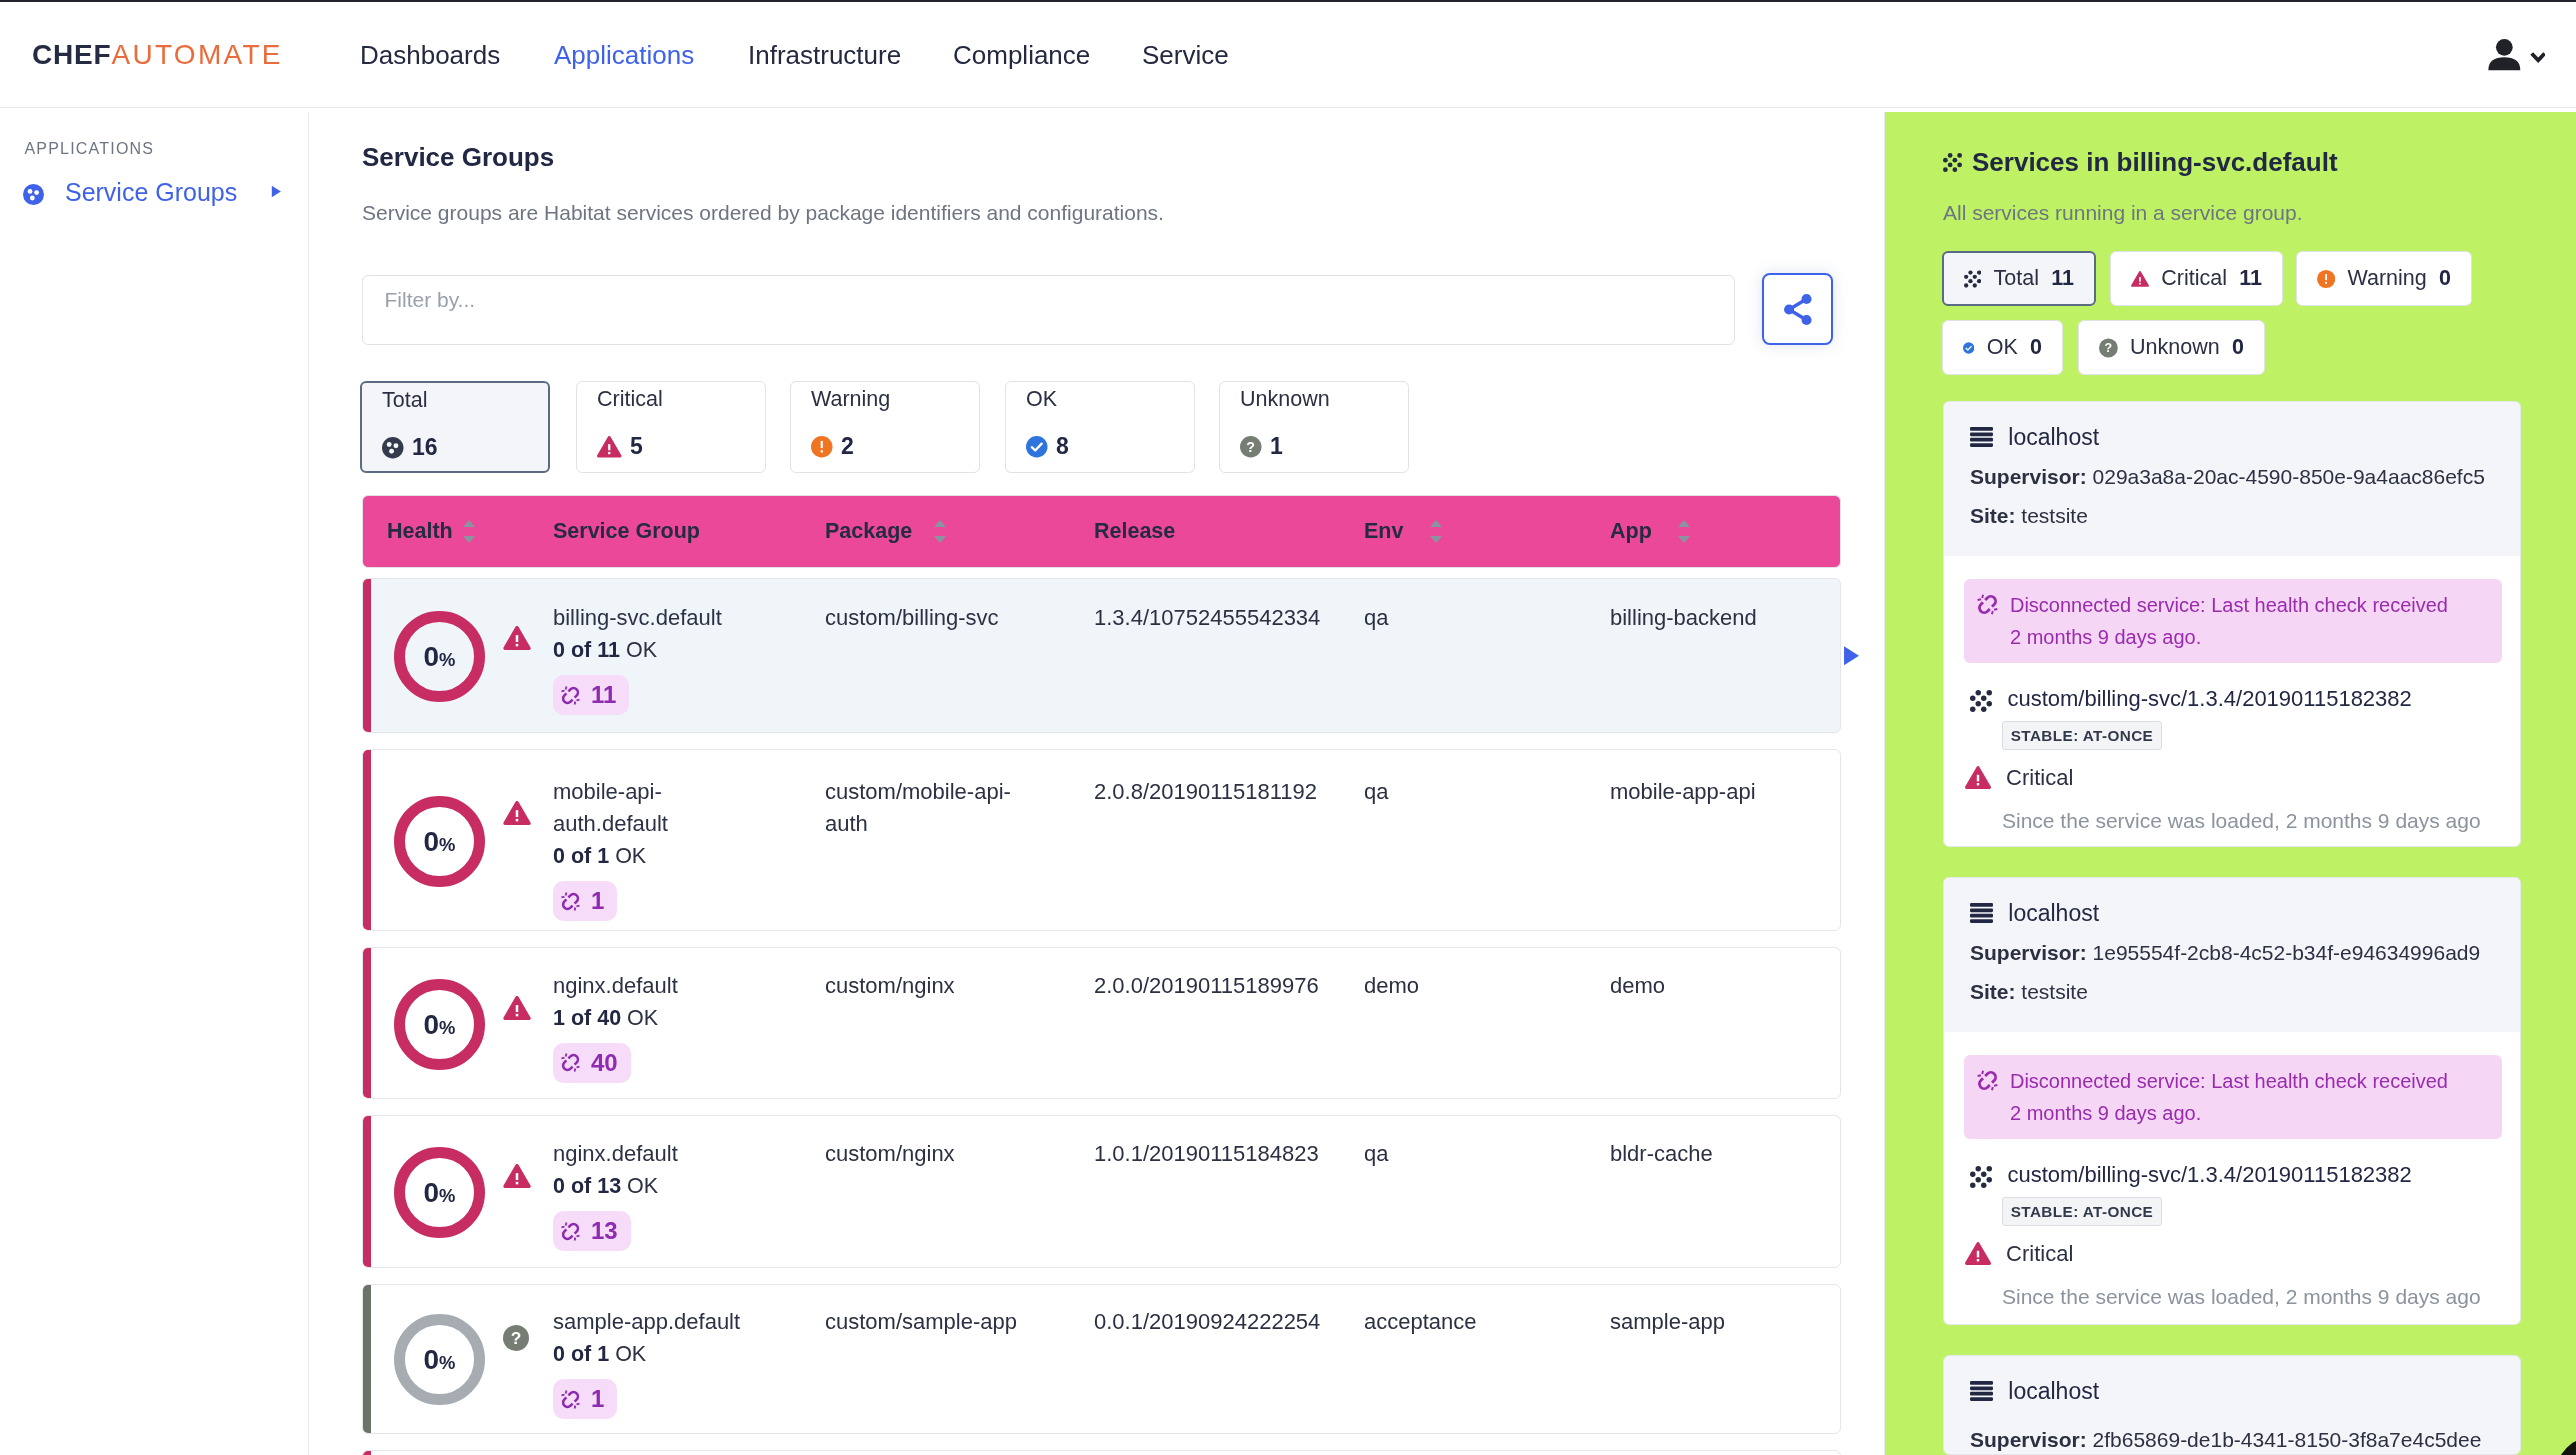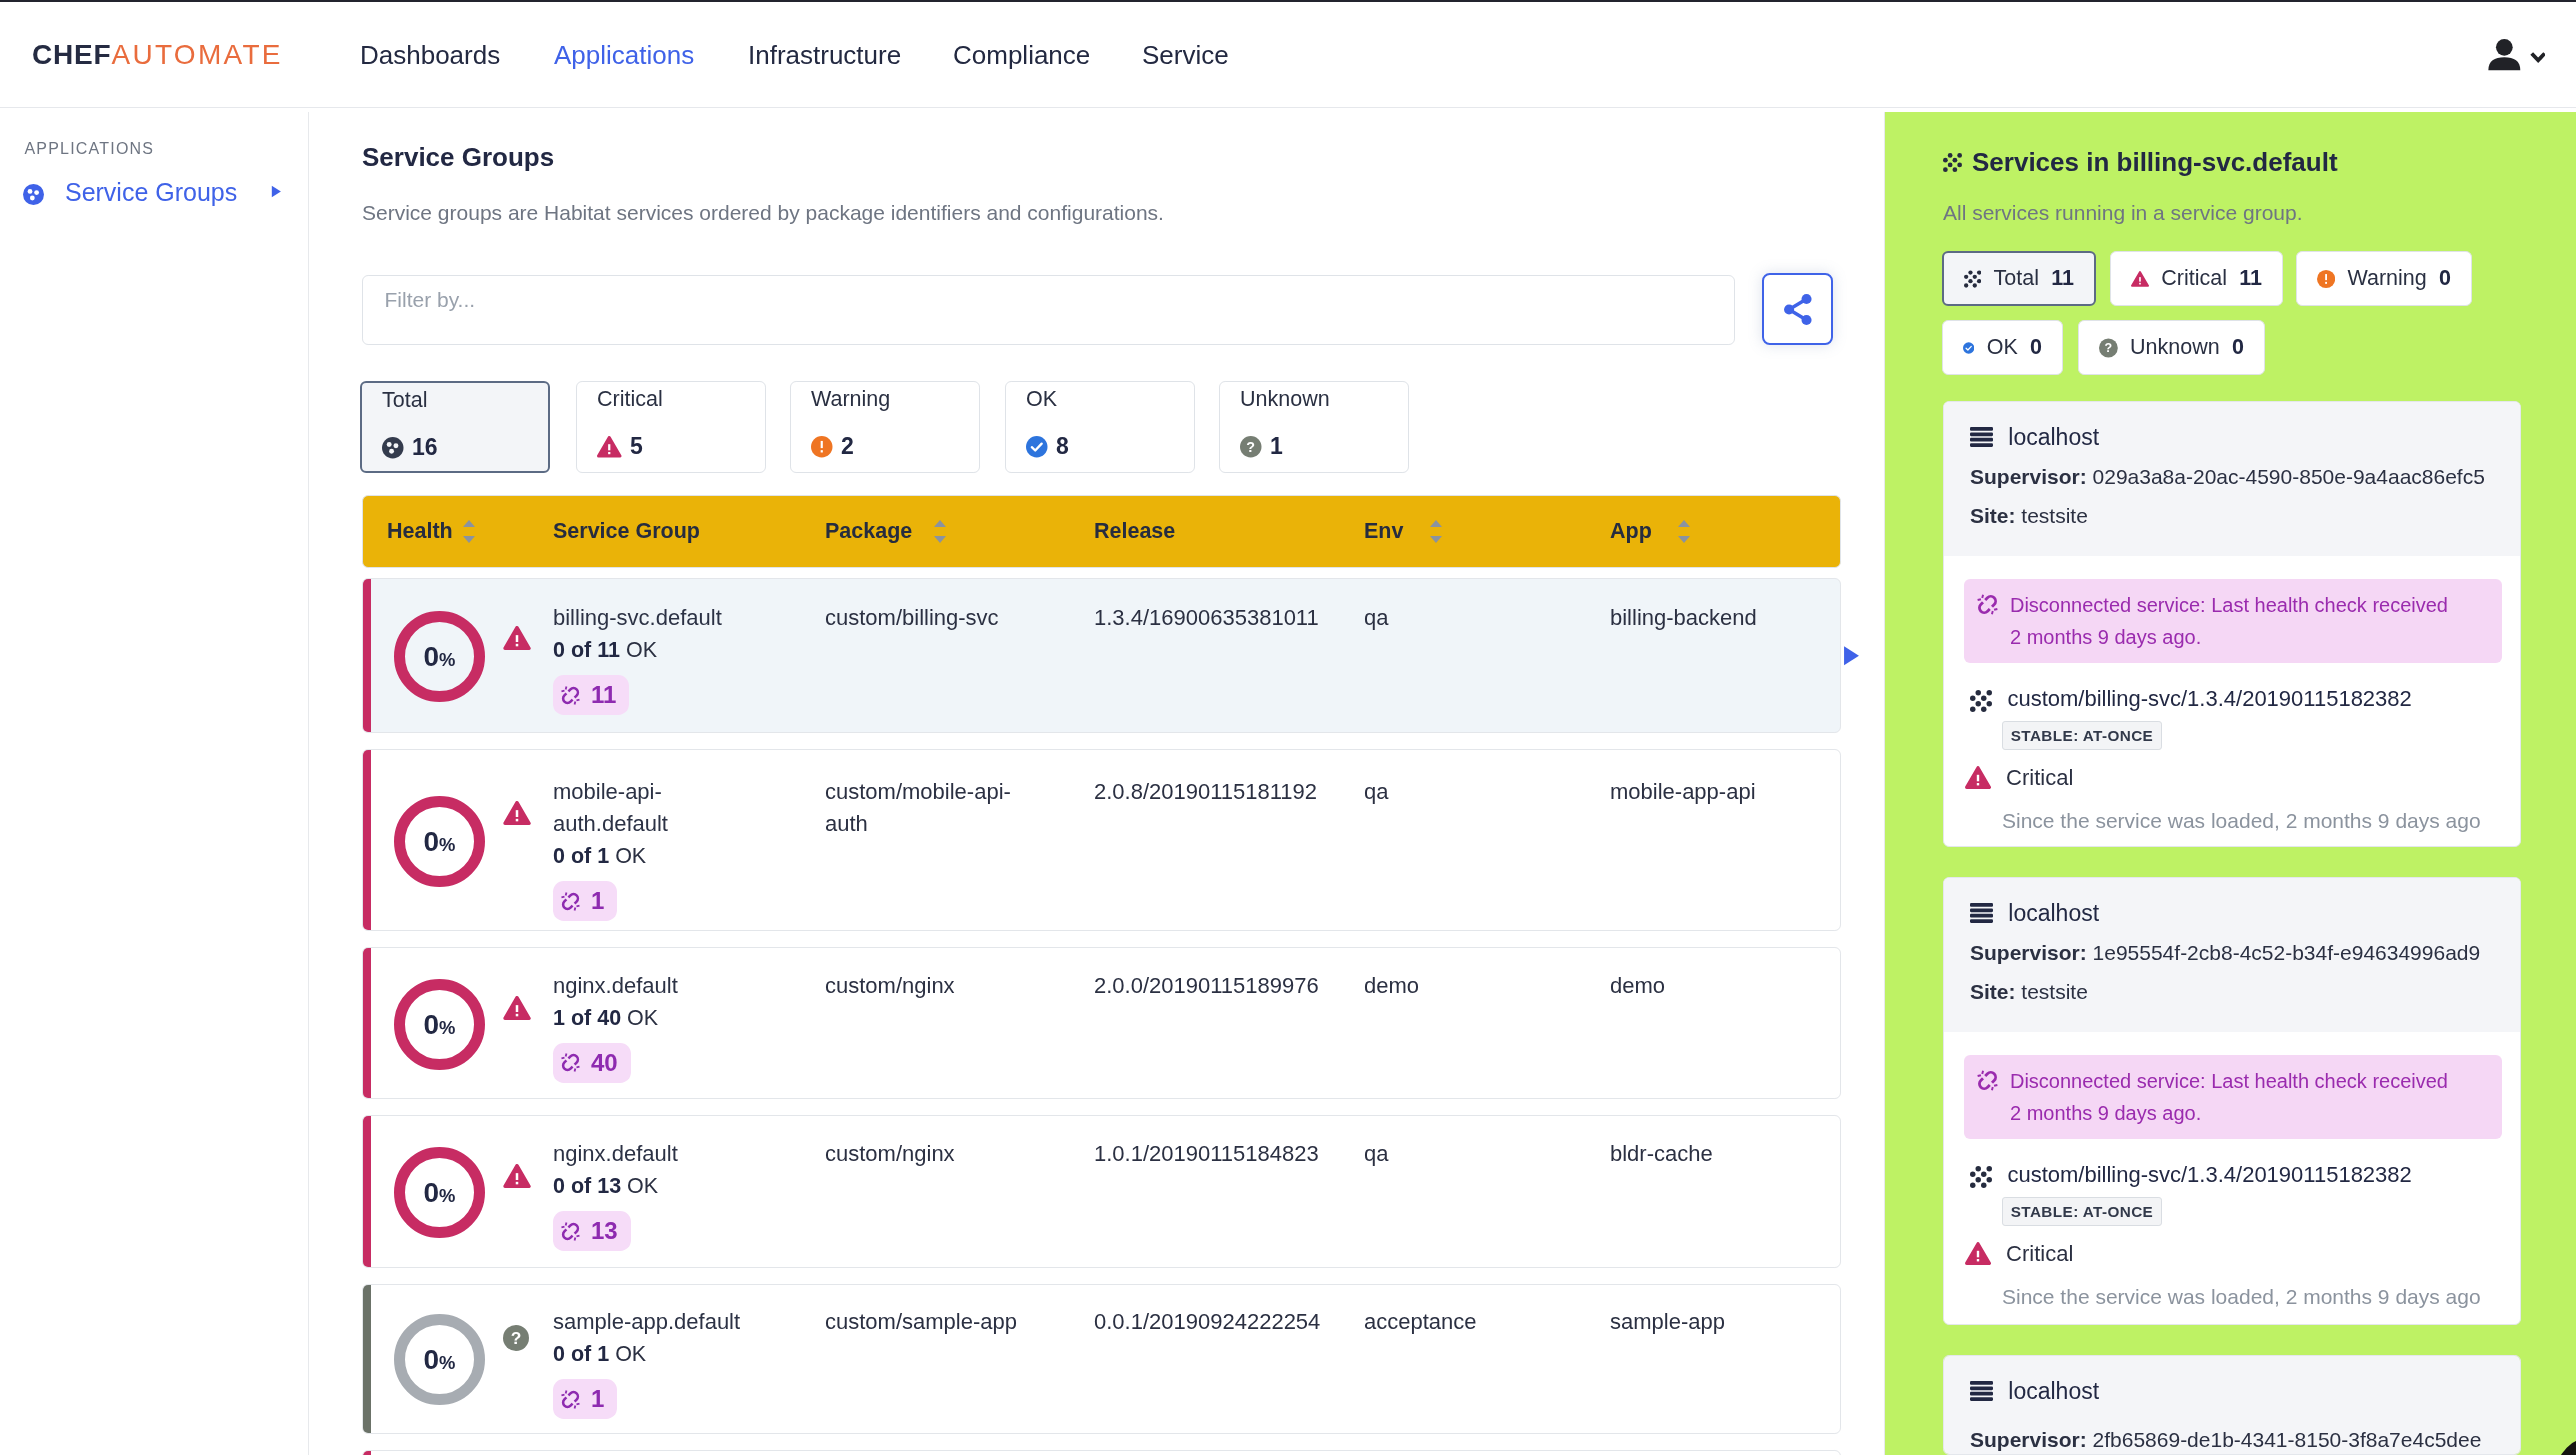--- a/index.html
+++ b/index.html
@@ -26,21 +26,21 @@
 .filterbox { position:absolute; left:51px; top:163px; width:1373px; height:70px; border:1.5px solid #dfe3e8;
   border-radius:6.1px; font-size:21px; color:#99a1ac; padding:12.3px 0 0 21.5px; }
 .sharebtn { position:absolute; left:1451px; top:161px; width:71px; height:72px; border:2.3px solid #3f63e8;
   border-radius:7.7px; box-shadow:0 0 14px rgba(120,140,180,.25); display:flex; align-items:center; justify-content:center; }
 .cards { position:absolute; left:49px; top:269px; }
 .fcard { position:absolute; top:0; width:190px; height:92px; border:1.5px solid #dfe3e8; border-radius:6.1px;
   background:#fff; padding:5.4px 0 0 20px; }
 .fcard.sel { background:#f3f5f8; border:2.3px solid #5c6b84; }
 .fcard .lbl { font-size:21.5px; color:#2a3042; }
 .fcard .cnt { margin-top:21px; display:flex; align-items:center; gap:8.4px; font-size:23px; font-weight:700; color:#222843; }
-.thead { position:absolute; left:51px; top:383px; width:1479px; height:73px; background:#eab308;
+.thead { position:absolute; left:51px; top:383px; width:1479px; height:73px; background:#ec4899;
   border:1.5px solid #e0e4e9; border-radius:6.1px; display:flex; align-items:center; font-size:21.5px; font-weight:700; color:#262c3f; }
 .rows { position:absolute; left:51px; top:466px; width:1479px; }
 .row { position:relative; width:1479px; border:1.5px solid #e3e6ea; border-radius:6.1px; margin-bottom:16px;
   background:#fff; overflow:hidden; }
 .row.sel { background:#f0f5f9; }
 .bar { position:absolute; left:0; top:0; bottom:0; width:7.7px; }
 .bar.crit { background:#c72c63; }
 .bar.unk { background:#6b7268; }
 .donut { position:absolute; left:31px; border-radius:50%; width:91px; height:91px; border:11.5px solid #c72c63;
   display:flex; align-items:center; justify-content:center; background:transparent; }
@@ -207,21 +207,21 @@
               </g>
               <g stroke="#8e2bb0" stroke-width="2.4" stroke-linecap="butt">
                 <path d="M8.6 2 L7.6 6"></path>
                 <path d="M2 8.6 L6 7.6"></path>
                 <path d="M19.4 26 L20.4 22"></path>
                 <path d="M26 19.4 L22 20.4"></path>
               </g>
             </svg>11</div>
       </div>
       <div class="pkg" style="top:23px">custom/billing-svc</div>
-      <div class="rel" style="top:23px">1.3.4/16900635381011</div>
+      <div class="rel" style="top:23px">1.3.4/10752455542334</div>
       <div class="env" style="top:23px">qa</div>
       <div class="app" style="top:23px">billing-backend</div>
     </div>
     <div class="row" style="height:182px">
       <div class="bar crit"></div>
       <div class="donut" style="top:46px">
           <span class="pc">0<small>%</small></span>
         </div>
       <svg class="rtri" style="top:51px" width="28" height="24" viewBox="0 0 24 21">
           <path d="M12 1.5 L22.5 19.5 L1.5 19.5 Z" fill="#c72c63" stroke="#c72c63" stroke-width="3" stroke-linejoin="round"></path>

